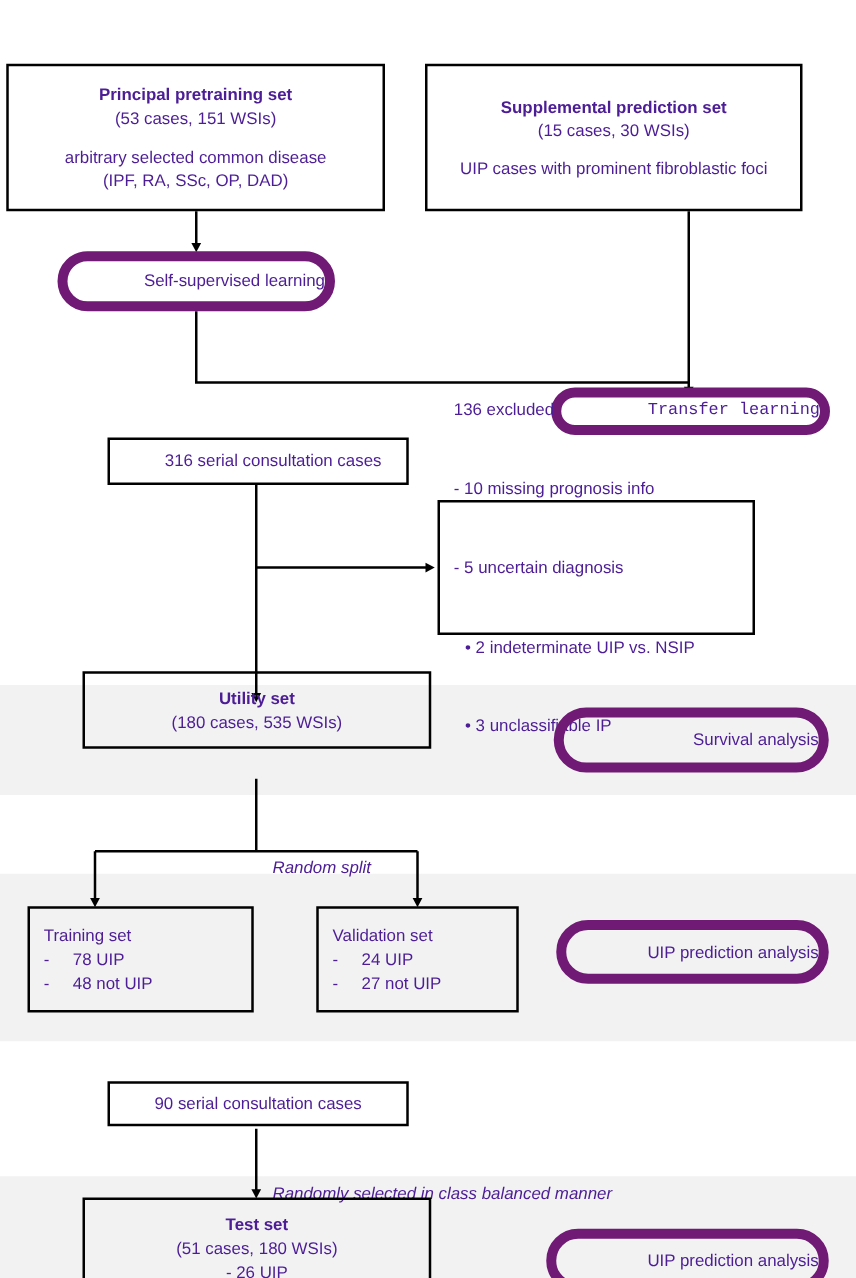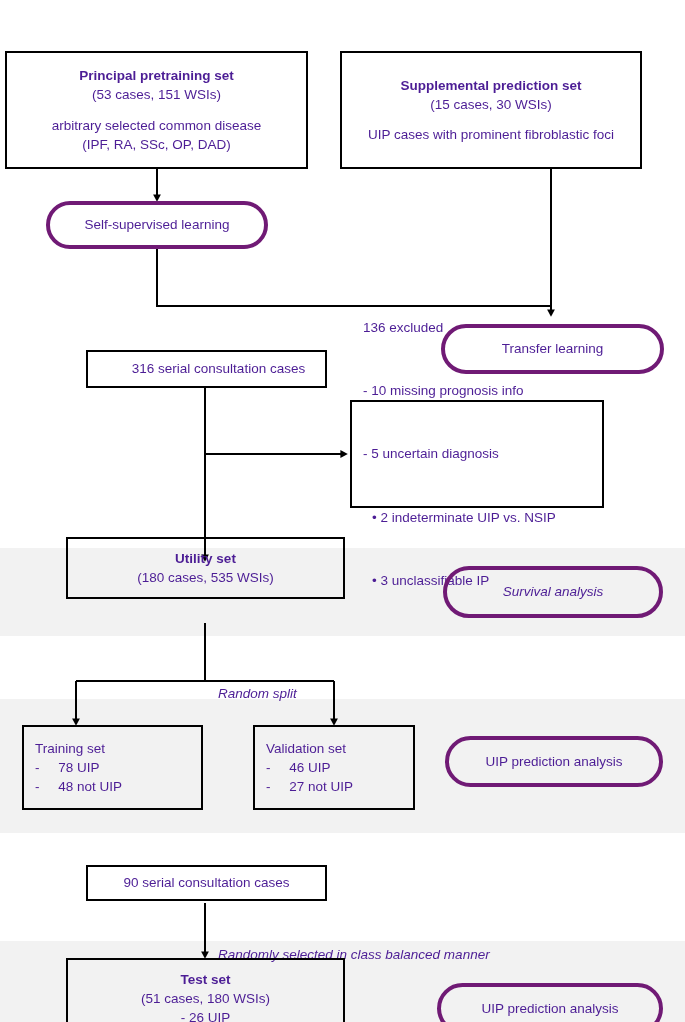--- a/index.html
+++ b/index.html
@@ -41,23 +41,23 @@
     box-sizing: border-box;
     display: flex;
     flex-direction: column;
     justify-content: center;
     background: transparent;
   }
   .rect {
     border: 2px solid #000;
   }
   .pill {
-    border: 4px solid #701a75;
+    border: 8px solid #701a75;
     border-radius: 999px;
-    align-items: center;
+    align-items: flex-end;
   }
   .ln {
     display: block;
     font-size: 13.5px;
     line-height: 1.42;
     white-space: pre;
   }
   .ctr { text-align: center; }
   .lft { text-align: left; }
   .bold { font-weight: bold; }
@@ -123,58 +123,58 @@
     <span class="ln ctr bold">Supplemental prediction set</span>
     <span class="ln ctr">(15 cases, 30 WSIs)</span>
     <div class="gap"></div>
     <span class="ln ctr">UIP cases with prominent fibroblastic foci</span>
   </div>
 
   <div class="node pill" style="left:46px; top:153px; width:222px; height:48px;">
     <span class="ln ctr">Self-supervised learning</span>
   </div>
 
-  <div class="node pill" style="left:441px; top:276px; width:223px; height:50px;">
+  <div class="node pill" style="left:441px; top:262px; width:223px; height:38px;font-family:Liberation Mono, monospace;">
     <span class="ln ctr">Transfer learning</span>
   </div>
 
   <div class="node rect" style="left:86px; top:302px; width:241px; height:38px;padding-left:24px;">
     <span class="ln ctr">316 serial consultation cases</span>
   </div>
 
   <div class="node rect" style="left:350px; top:352px; width:254px; height:108px; justify-content:center;gap:44px;">
     <span class="ln lft pad-l">136 excluded</span>
     <span class="ln lft pad-l">- 10 missing prognosis info</span>
     <span class="ln lft pad-l">- 5 uncertain diagnosis</span>
     <span class="ln lft pad-l3">• 2 indeterminate UIP vs. NSIP</span>
     <span class="ln lft pad-l3">• 3 unclassifiable IP</span>
   </div>
 
   <div class="node rect" style="left:66px; top:489px; width:279px; height:62px;">
     <span class="ln ctr bold">Utility set</span>
     <span class="ln ctr">(180 cases, 535 WSIs)</span>
   </div>
 
-  <div class="node pill" style="left:443px; top:518px; width:220px; height:52px;font-style:italic;">
+  <div class="node pill" style="left:443px; top:518px; width:220px; height:52px;">
     <span class="ln ctr">Survival analysis</span>
   </div>
 
   <div class="edge-label" style="left:218px; top:601px;">
     <span class="ln">Random split</span>
   </div>
 
   <div class="node rect" style="left:22px; top:677px; width:181px; height:85px;">
     <span class="ln lft pad-l">Training set</span>
     <span class="ln lft pad-l">-     78 UIP</span>
     <span class="ln lft pad-l">-     48 not UIP</span>
   </div>
 
   <div class="node rect" style="left:253px; top:677px; width:162px; height:85px;">
     <span class="ln lft pad-l">Validation set</span>
-    <span class="ln lft pad-l">-     46 UIP</span>
+    <span class="ln lft pad-l">-     24 UIP</span>
     <span class="ln lft pad-l">-     27 not UIP</span>
   </div>
 
   <div class="node pill" style="left:445px; top:688px; width:218px; height:51px;">
     <span class="ln ctr">UIP prediction analysis</span>
   </div>
 
   <div class="node rect" style="left:86px; top:817px; width:241px; height:36px;">
     <span class="ln ctr">90 serial consultation cases</span>
   </div>

